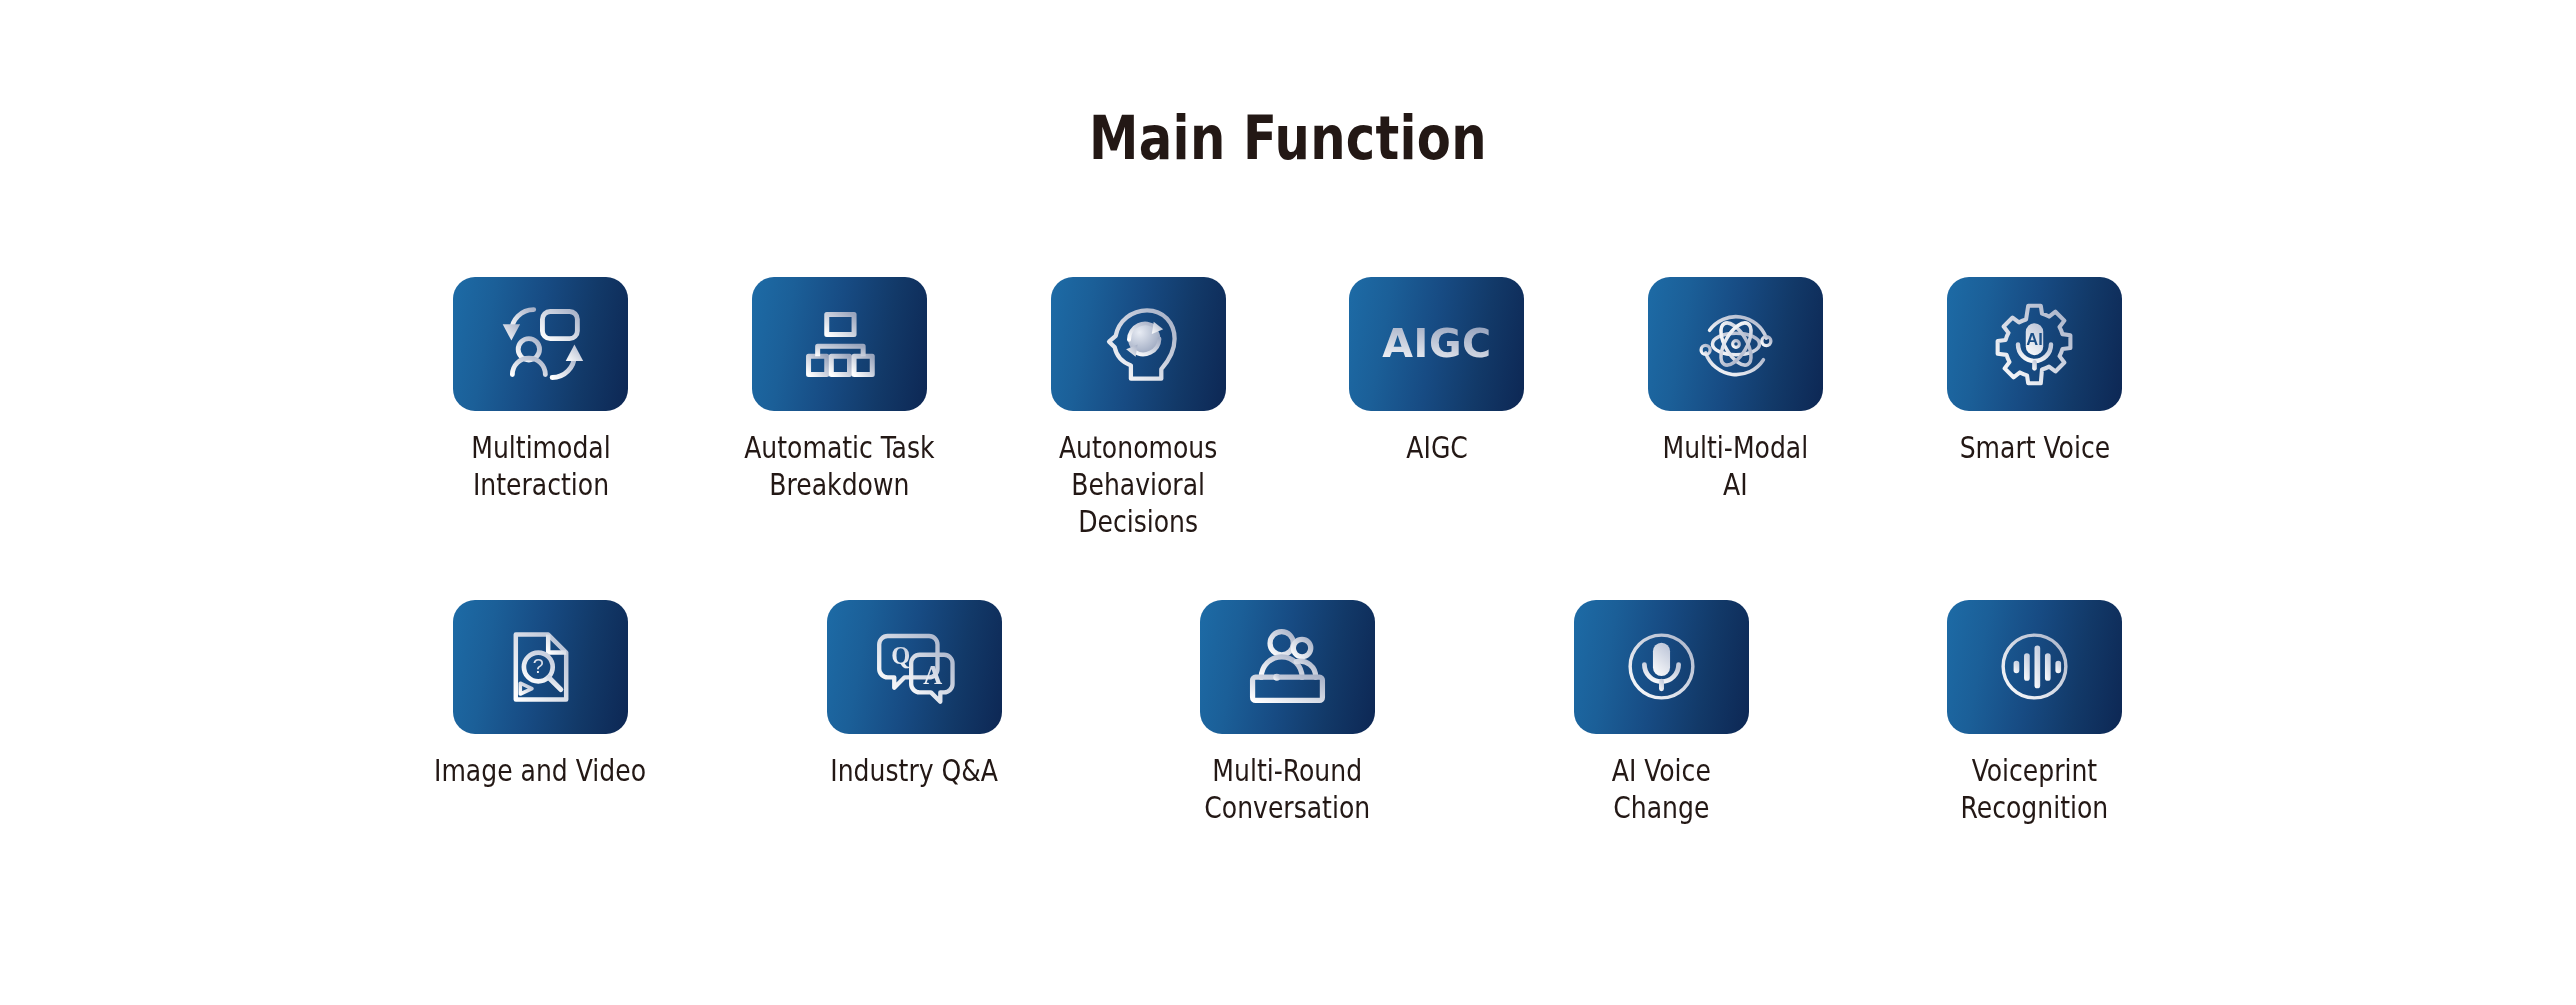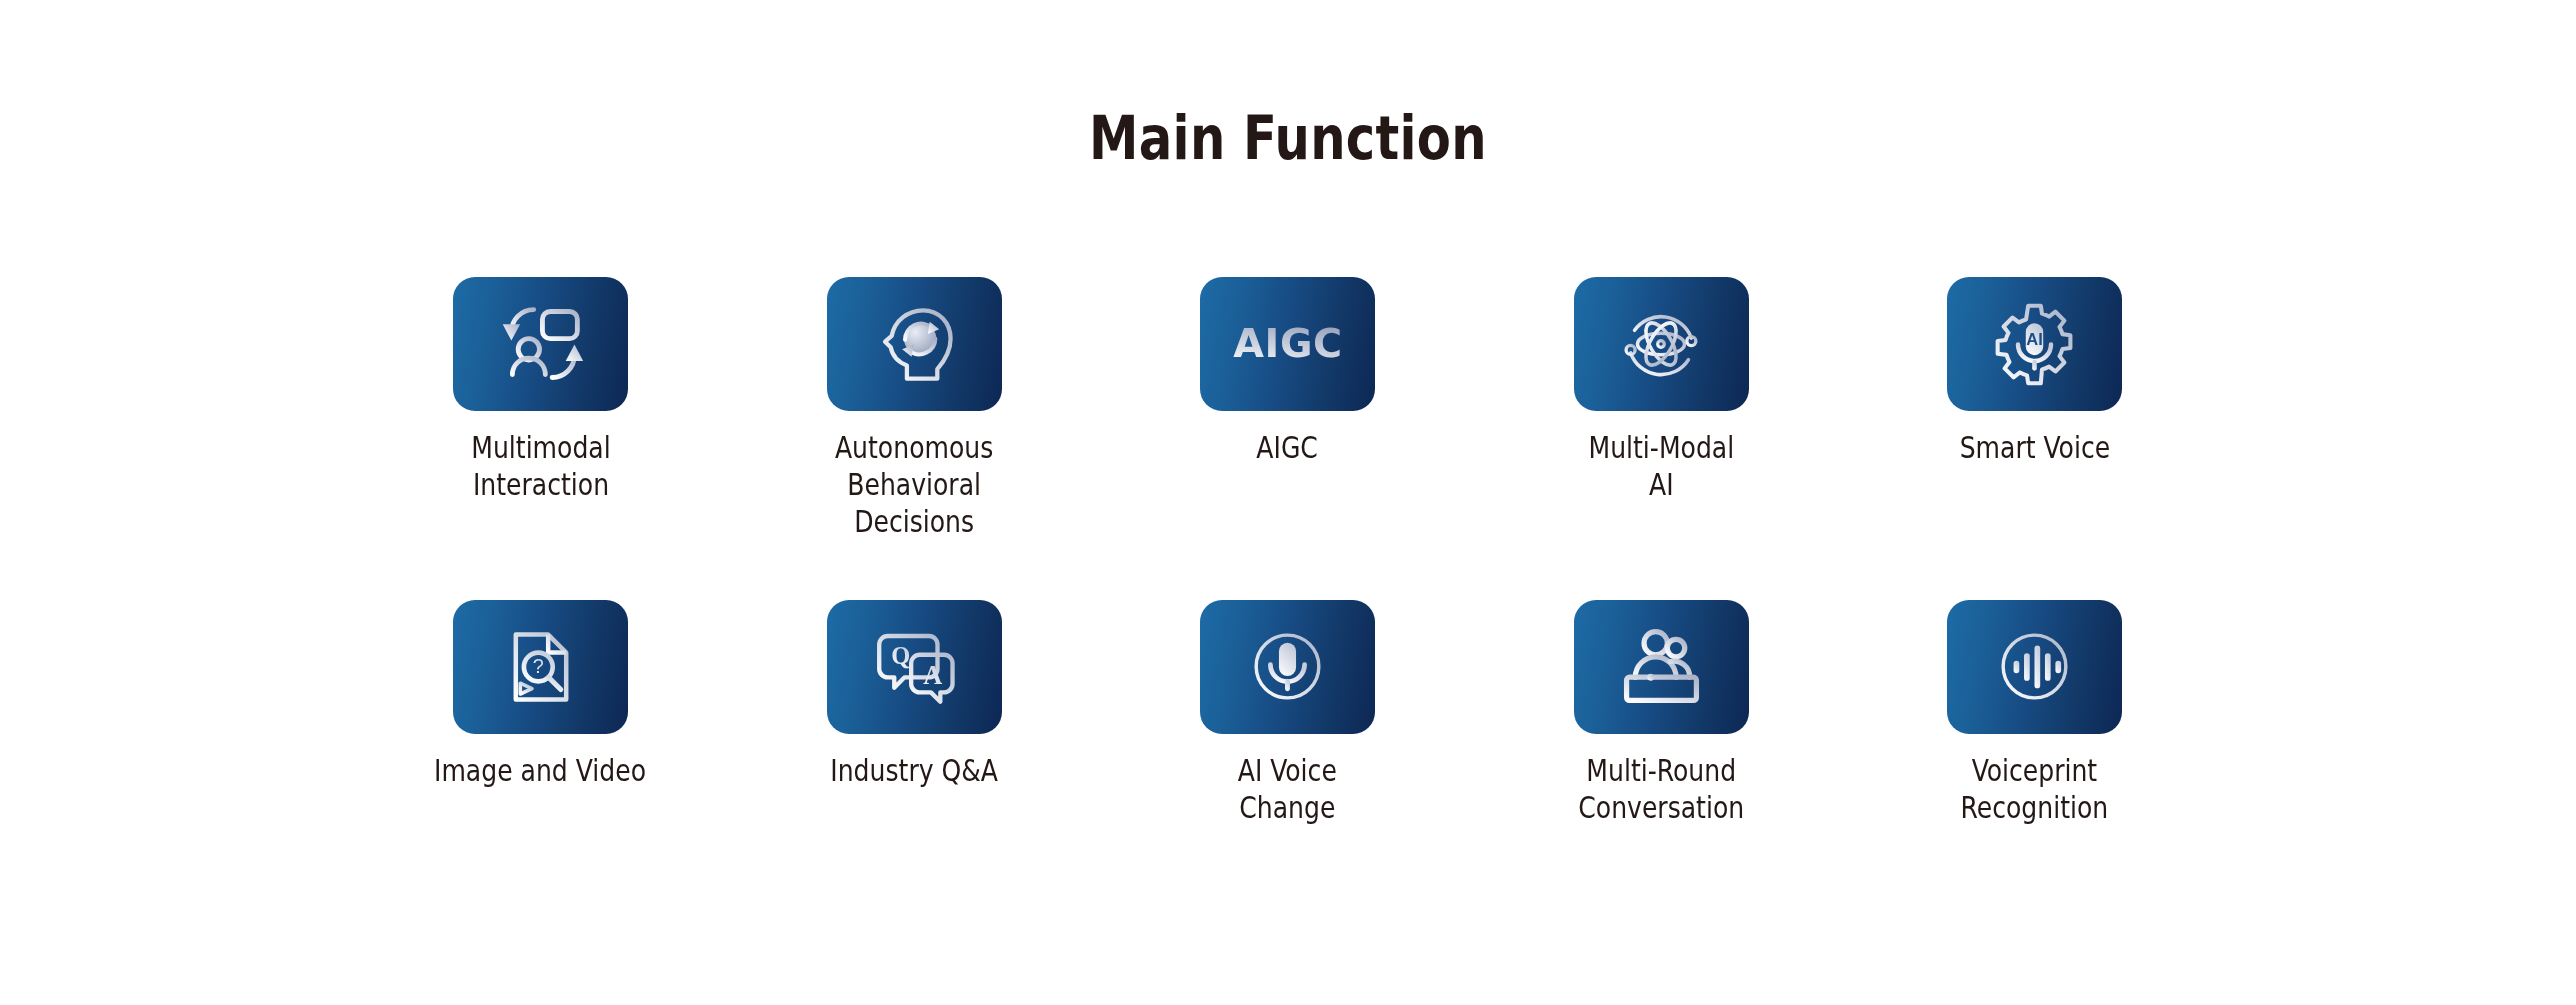--- a/index.html
+++ b/index.html
@@ -112,20 +112,43 @@
               <path d="M62 84a23 23 0 0 0 23-23"></path>
             </g>
             <path d="M20 46 L11 29 L29 29 Z" fill="url(#g1)"></path>
             <path d="M85 50 L94 67 L76 67 Z" fill="url(#g1)"></path>
           </svg>
         </div>
         <div class="label">Multimodal
 Interaction</div>
       </div>
 
+      <div class="cell">
+        <div class="tile">
+          <svg width="91" height="91" viewBox="0 0 100 100">
+            <defs>
+              <linearGradient id="g2" x1="0" y1="1" x2="1" y2="0">
+                <stop offset="0" stop-color="#ffffff"></stop>
+                  <stop offset="1" stop-color="#9aa5bd"></stop>
+              </linearGradient>
+            </defs>
+            <g fill="none" stroke="url(#g2)" stroke-width="5.5" stroke-linejoin="round">
+              <rect x="36" y="17" width="30" height="22"></rect>
+              <rect x="16" y="63" width="20" height="20"></rect>
+              <rect x="41" y="63" width="20" height="20"></rect>
+              <rect x="66" y="63" width="20" height="20"></rect>
+              <path d="M51 39 v13"></path>
+              <path d="M26 63 V52 H76 V63"></path>
+              <path d="M51 52 v11"></path>
+            </g>
+          </svg>
+        </div>
+        <div class="label">Automatic Task
+Breakdown</div>
+      </div>
 
       <div class="cell">
         <div class="tile">
           <svg width="95" height="95" viewBox="0 0 100 100">
             <defs>
               <linearGradient id="g3" x1="0" y1="1" x2="1" y2="0">
                 <stop offset="0" stop-color="#ffffff"></stop>
                   <stop offset="1" stop-color="#a3adc4"></stop>
               </linearGradient>
               <radialGradient id="g3b" cx="0.35" cy="0.3" r="0.85">
@@ -253,43 +276,20 @@
                   <stop offset="1" stop-color="#c5cddd"></stop>
               </linearGradient>
             </defs>
             <path d="M22 17 h44 a9 9 0 0 1 9 9 v26 a9 9 0 0 1-9 9 h-26 l-11 11 v-11 h-7 a9 9 0 0 1-9-9 v-26 a9 9 0 0 1 9-9 Z" fill="none" stroke="url(#g9)" stroke-width="4.6" stroke-linejoin="round"></path>
             <text x="36" y="47" text-anchor="middle" font-family="&quot;Liberation Serif&quot;, serif" font-size="26" font-weight="700" fill="url(#g9b)">Q</text>
             <path d="M56 37 h26 a9 9 0 0 1 9 9 v22 a9 9 0 0 1-9 9 h-4 v10 l-10-10 h-12 a9 9 0 0 1-9-9 v-22 a9 9 0 0 1 9-9 Z" fill="none" stroke="url(#g9)" stroke-width="4.6" stroke-linejoin="round"></path>
             <text x="70" y="68" text-anchor="middle" font-family="&quot;Liberation Serif&quot;, serif" font-size="28" font-weight="700" fill="url(#g9b)">A</text>
           </svg>
         </div>
         <div class="label">Industry Q&amp;A</div>
-      </div>
-
-      <div class="cell">
-        <div class="tile">
-          <svg width="95" height="95" viewBox="0 0 100 100">
-            <defs>
-              <linearGradient id="g11" x1="0" y1="1" x2="1" y2="0">
-                <stop offset="0" stop-color="#ffffff"></stop>
-                  <stop offset="1" stop-color="#a9b3c9"></stop>
-              </linearGradient>
-              <linearGradient id="g11b" x1="0" y1="1" x2="0.5" y2="0">
-                <stop offset="0" stop-color="#ffffff"></stop>
-                  <stop offset="1" stop-color="#c3cbdc"></stop>
-              </linearGradient>
-            </defs>
-            <circle cx="50" cy="50" r="33" fill="none" stroke="url(#g11)" stroke-width="3.6"></circle>
-            <rect x="41" y="25" width="18" height="35" rx="9" fill="url(#g11b)"></rect>
-            <path d="M32 48 a18 18 0 0 0 36 0" fill="none" stroke="url(#g11b)" stroke-width="5" stroke-linecap="round"></path>
-            <rect x="47.4" y="63" width="5.2" height="13" rx="2.6" fill="url(#g11b)"></rect>
-          </svg>
-        </div>
-        <div class="label">AI Voice
-Change</div>
       </div>
 
       <div class="cell">
         <div class="tile">
           <svg width="97" height="97" viewBox="0 0 100 100">
             <defs>
               <linearGradient id="g10" x1="0" y1="1" x2="1" y2="0">
                 <stop offset="0" stop-color="#ffffff"></stop>
                   <stop offset="1" stop-color="#a8b2c8"></stop>
               </linearGradient>
@@ -306,20 +306,43 @@
           </svg>
         </div>
         <div class="label">Multi-Round
 Conversation</div>
       </div>
 
       <div class="cell">
         <div class="tile">
           <svg width="95" height="95" viewBox="0 0 100 100">
             <defs>
+              <linearGradient id="g11" x1="0" y1="1" x2="1" y2="0">
+                <stop offset="0" stop-color="#ffffff"></stop>
+                  <stop offset="1" stop-color="#a9b3c9"></stop>
+              </linearGradient>
+              <linearGradient id="g11b" x1="0" y1="1" x2="0.5" y2="0">
+                <stop offset="0" stop-color="#ffffff"></stop>
+                  <stop offset="1" stop-color="#c3cbdc"></stop>
+              </linearGradient>
+            </defs>
+            <circle cx="50" cy="50" r="33" fill="none" stroke="url(#g11)" stroke-width="3.6"></circle>
+            <rect x="41" y="25" width="18" height="35" rx="9" fill="url(#g11b)"></rect>
+            <path d="M32 48 a18 18 0 0 0 36 0" fill="none" stroke="url(#g11b)" stroke-width="5" stroke-linecap="round"></path>
+            <rect x="47.4" y="63" width="5.2" height="13" rx="2.6" fill="url(#g11b)"></rect>
+          </svg>
+        </div>
+        <div class="label">AI Voice
+Change</div>
+      </div>
+
+      <div class="cell">
+        <div class="tile">
+          <svg width="95" height="95" viewBox="0 0 100 100">
+            <defs>
               <linearGradient id="g12" x1="0" y1="1" x2="1" y2="0">
                 <stop offset="0" stop-color="#ffffff"></stop>
                   <stop offset="1" stop-color="#a9b3c9"></stop>
               </linearGradient>
               <linearGradient id="g12b" x1="0" y1="1" x2="0.5" y2="0">
                 <stop offset="0" stop-color="#ffffff"></stop>
                   <stop offset="1" stop-color="#c8d0e0"></stop>
               </linearGradient>
             </defs>
             <circle cx="50" cy="50" r="33" fill="none" stroke="url(#g12)" stroke-width="3.6"></circle>

